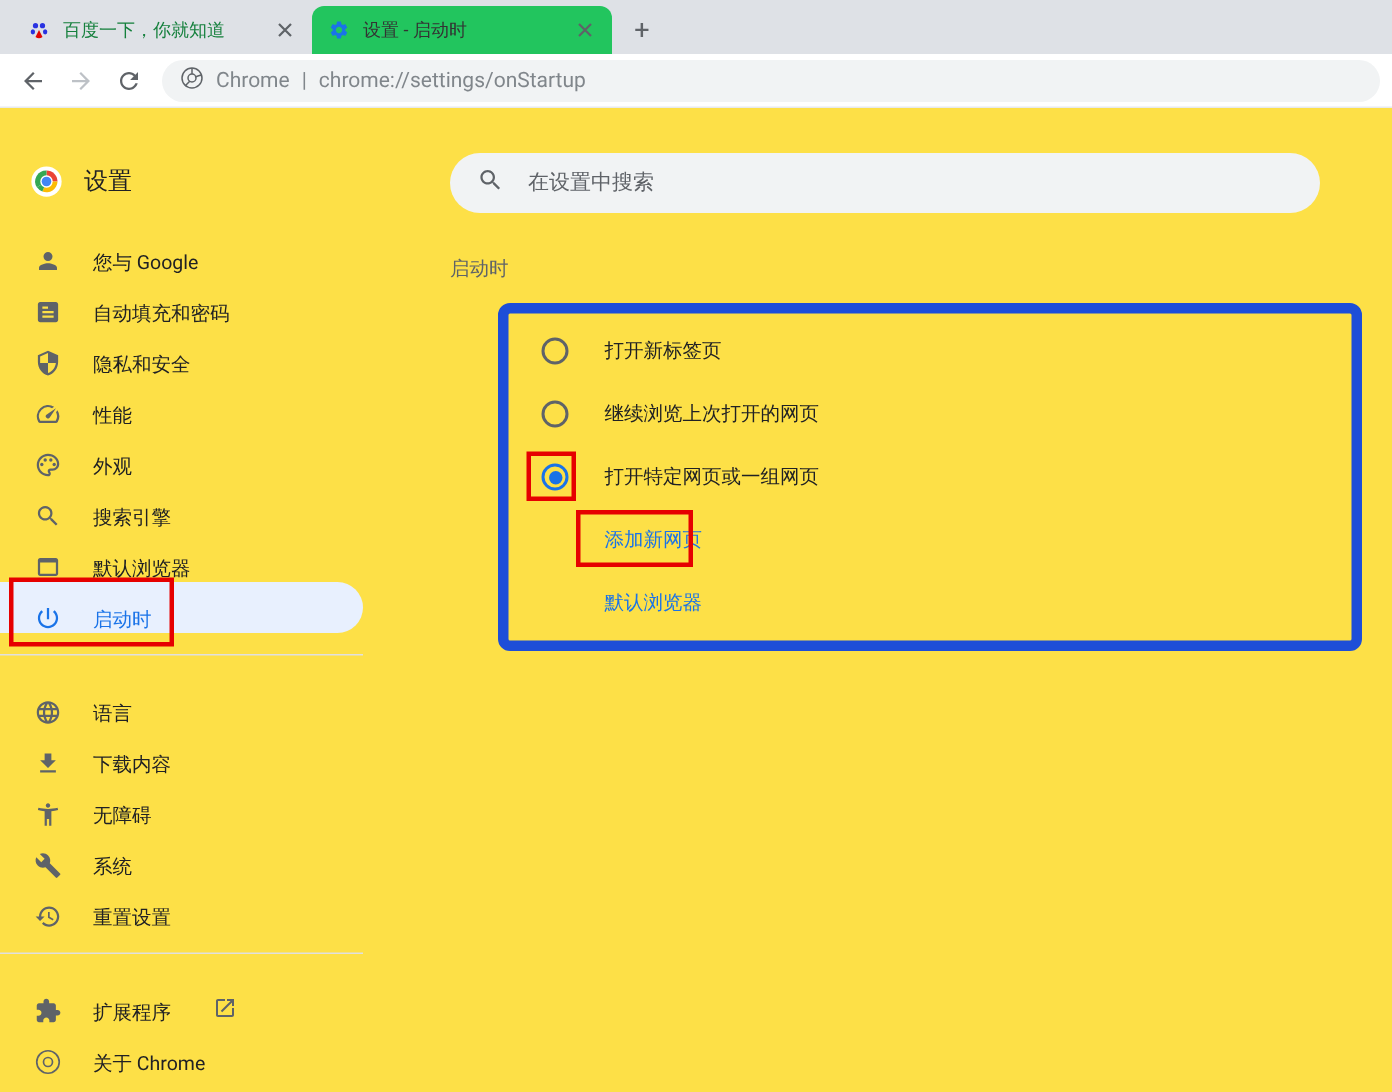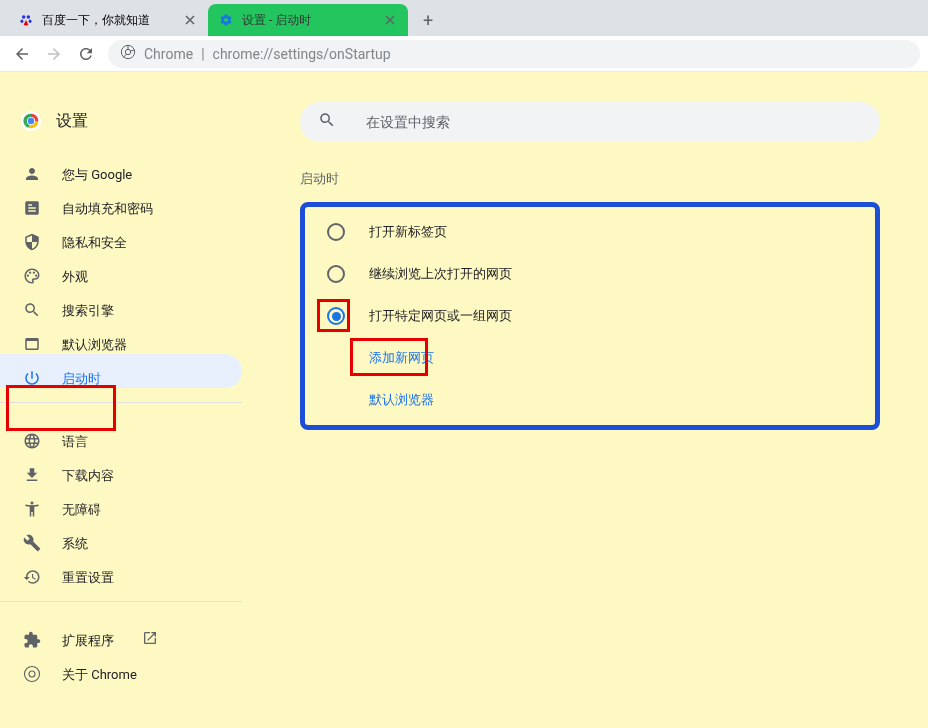--- a/index.html
+++ b/index.html
@@ -22,21 +22,21 @@
       display: flex;
       align-items: flex-end;
       padding-left: 8px;
     }
     .tab {
       height: 32px;
       display: flex;
       align-items: center;
       padding: 0 10px;
       font-size: 12px;
-      color: #000000;
+      color: #15803d;
       gap: 8px;
       min-width: 200px;
       border-radius: 8px 8px 0 0;
       position: relative;
     }
     .tab.active {
       background: #22c55e;
       color: #333;
     }
     .tab-icon {
@@ -111,21 +111,21 @@
       margin-left: 4px;
     }
     .url-text {
       color: #80868b;
     }
     
     
     .settings-page {
       display: flex;
       height: calc(728px - 72px);
-      background: #fef9c3;
+      background: #fde047;
       padding-top: 30px;
     }
     
     
     .sidebar {
       width: 250px;
       padding: 0 8px 0 0;
     }
     .settings-header {
       display: flex;
@@ -194,21 +194,21 @@
       flex: 1;
       padding: 0 20px 0 50px;
     }
     .search-box {
       height: 40px;
       background: #f1f3f4;
       border-radius: 20px;
       display: flex;
       align-items: center;
       padding: 12px 18px;
-      gap: 30px;
+      gap: 16px;
       max-width: 580px;
       margin-bottom: 28px;
     }
     .search-input {
       border: none;
       background: transparent;
       outline: none;
       font-size: 14px;
       color: #5f6368;
       flex: 1;
@@ -216,25 +216,26 @@
     .search-input::placeholder {
       color: #5f6368;
     }
     
     .section-title {
       font-size: 13px;
       color: #5f6368;
       margin-bottom: 14px;
     }
     .options-card {
-      border: 5px solid #1d4ed8;
+      border: 7px solid #1d4ed8;
       border-radius: 8px;
       padding: 4px 0;
       max-width: 580px;
       position: relative;
+      margin-left: 32px;
     }
     .radio-option {
       display: flex;
       align-items: center;
       padding: 12px 22px;
       gap: 24px;
       cursor: pointer;
     }
     .radio-circle {
       width: 18px;
@@ -376,20 +377,28 @@
           <span class="sidebar-icon">
             <svg width="18" height="18" viewBox="0 0 24 24">
               <path d="M12 1L3 5v6c0 5.55 3.84 10.74 9 12 5.16-1.26 9-6.45 9-12V5l-9-4zm0 10.99h7c-.53 4.12-3.28 7.79-7 8.94V12H5V6.3l7-3.11v8.8z"></path>
             </svg>
           </span>
           <span class="sidebar-label">隐私和安全</span>
         </div>
         <div class="sidebar-item">
           <span class="sidebar-icon">
             <svg width="18" height="18" viewBox="0 0 24 24">
+              <path d="M20.38 8.57l-1.23 1.85a8 8 0 0 1-.22 7.58H5.07A8 8 0 0 1 15.58 6.85l1.85-1.23A10 10 0 0 0 3.35 19a2 2 0 0 0 1.72 1h13.85a2 2 0 0 0 1.74-1 10 10 0 0 0-.27-10.44zm-9.79 6.84a2 2 0 0 0 2.83 0l5.66-8.49-8.49 5.66a2 2 0 0 0 0 2.83z"></path>
+            </svg>
+          </span>
+          <span class="sidebar-label">性能</span>
+        </div>
+        <div class="sidebar-item">
+          <span class="sidebar-icon">
+            <svg width="18" height="18" viewBox="0 0 24 24">
               <path d="M12 22C6.49 22 2 17.51 2 12S6.49 2 12 2s10 4.04 10 9c0 3.31-2.69 6-6 6h-1.77c-.28 0-.5.22-.5.5 0 .12.05.23.13.33.41.47.64 1.06.64 1.67A2.5 2.5 0 0 1 12 22zm0-18c-4.41 0-8 3.59-8 8s3.59 8 8 8c.28 0 .5-.22.5-.5 0-.16-.08-.28-.14-.35-.41-.46-.63-1.05-.63-1.65a2.5 2.5 0 0 1 2.5-2.5H16c2.21 0 4-1.79 4-4 0-3.86-3.59-7-8-7z"></path>
               <circle cx="6.5" cy="11.5" r="1.5"></circle>
               <circle cx="9.5" cy="7.5" r="1.5"></circle>
               <circle cx="14.5" cy="7.5" r="1.5"></circle>
               <circle cx="17.5" cy="11.5" r="1.5"></circle>
             </svg>
           </span>
           <span class="sidebar-label">外观</span>
         </div>
         <div class="sidebar-item">

